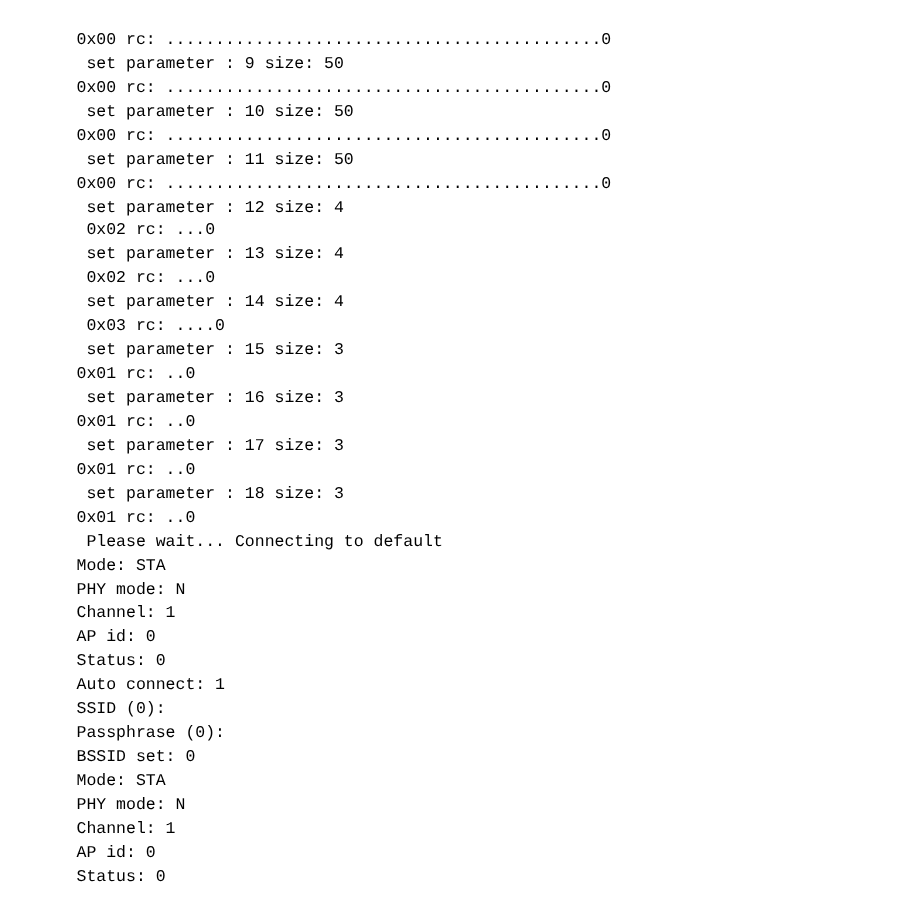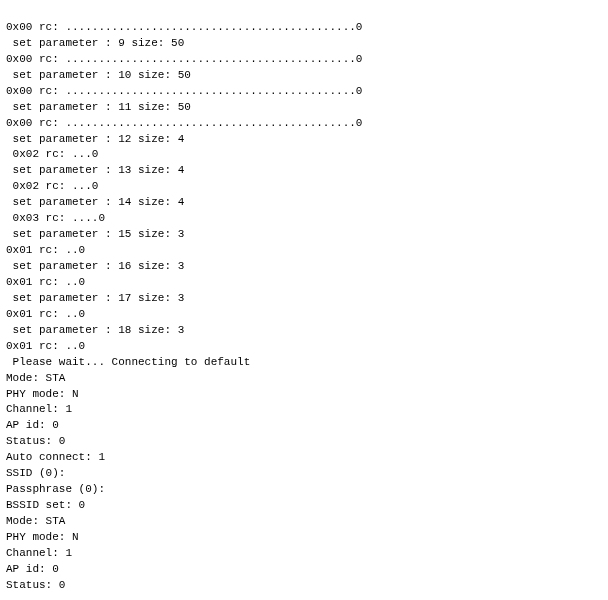--- a/index.html
+++ b/index.html
@@ -13,20 +13,21 @@
       font-size: 11px;
       color: #000000;
       width: 608px;
       min-height: 600px;
       overflow-x: hidden;
     }
     .terminal {
       padding: 4px 6px;
       white-space: pre;
       line-height: 1.45;
+      margin-left: 45px;
     }
     .line {
       display: block;
     }
   </style>
 </head>
 <body>
 
 <div class="terminal" id="terminal-container">
 <span class="line">0x00 rc: ............................................0</span><span class="line"> set parameter : 9 size: 50</span><span class="line">0x00 rc: ............................................0</span><span class="line"> set parameter : 10 size: 50</span><span class="line">0x00 rc: ............................................0</span><span class="line"> set parameter : 11 size: 50</span><span class="line">0x00 rc: ............................................0</span><span class="line"> set parameter : 12 size: 4</span><span class="line"> 0x02 rc: ...0</span><span class="line"> set parameter : 13 size: 4</span><span class="line"> 0x02 rc: ...0</span><span class="line"> set parameter : 14 size: 4</span><span class="line"> 0x03 rc: ....0</span><span class="line"> set parameter : 15 size: 3</span><span class="line">0x01 rc: ..0</span><span class="line"> set parameter : 16 size: 3</span><span class="line">0x01 rc: ..0</span><span class="line"> set parameter : 17 size: 3</span><span class="line">0x01 rc: ..0</span><span class="line"> set parameter : 18 size: 3</span><span class="line">0x01 rc: ..0</span><span class="line"></span><span class="line"> Please wait... Connecting to default</span><span class="line">Mode: STA</span><span class="line">PHY mode: N</span><span class="line">Channel: 1</span><span class="line">AP id: 0</span><span class="line">Status: 0</span><span class="line">Auto connect: 1</span><span class="line">SSID (0):</span><span class="line">Passphrase (0):</span><span class="line">BSSID set: 0</span><span class="line">Mode: STA</span><span class="line">PHY mode: N</span><span class="line">Channel: 1</span><span class="line">AP id: 0</span><span class="line">Status: 0</span></div>

